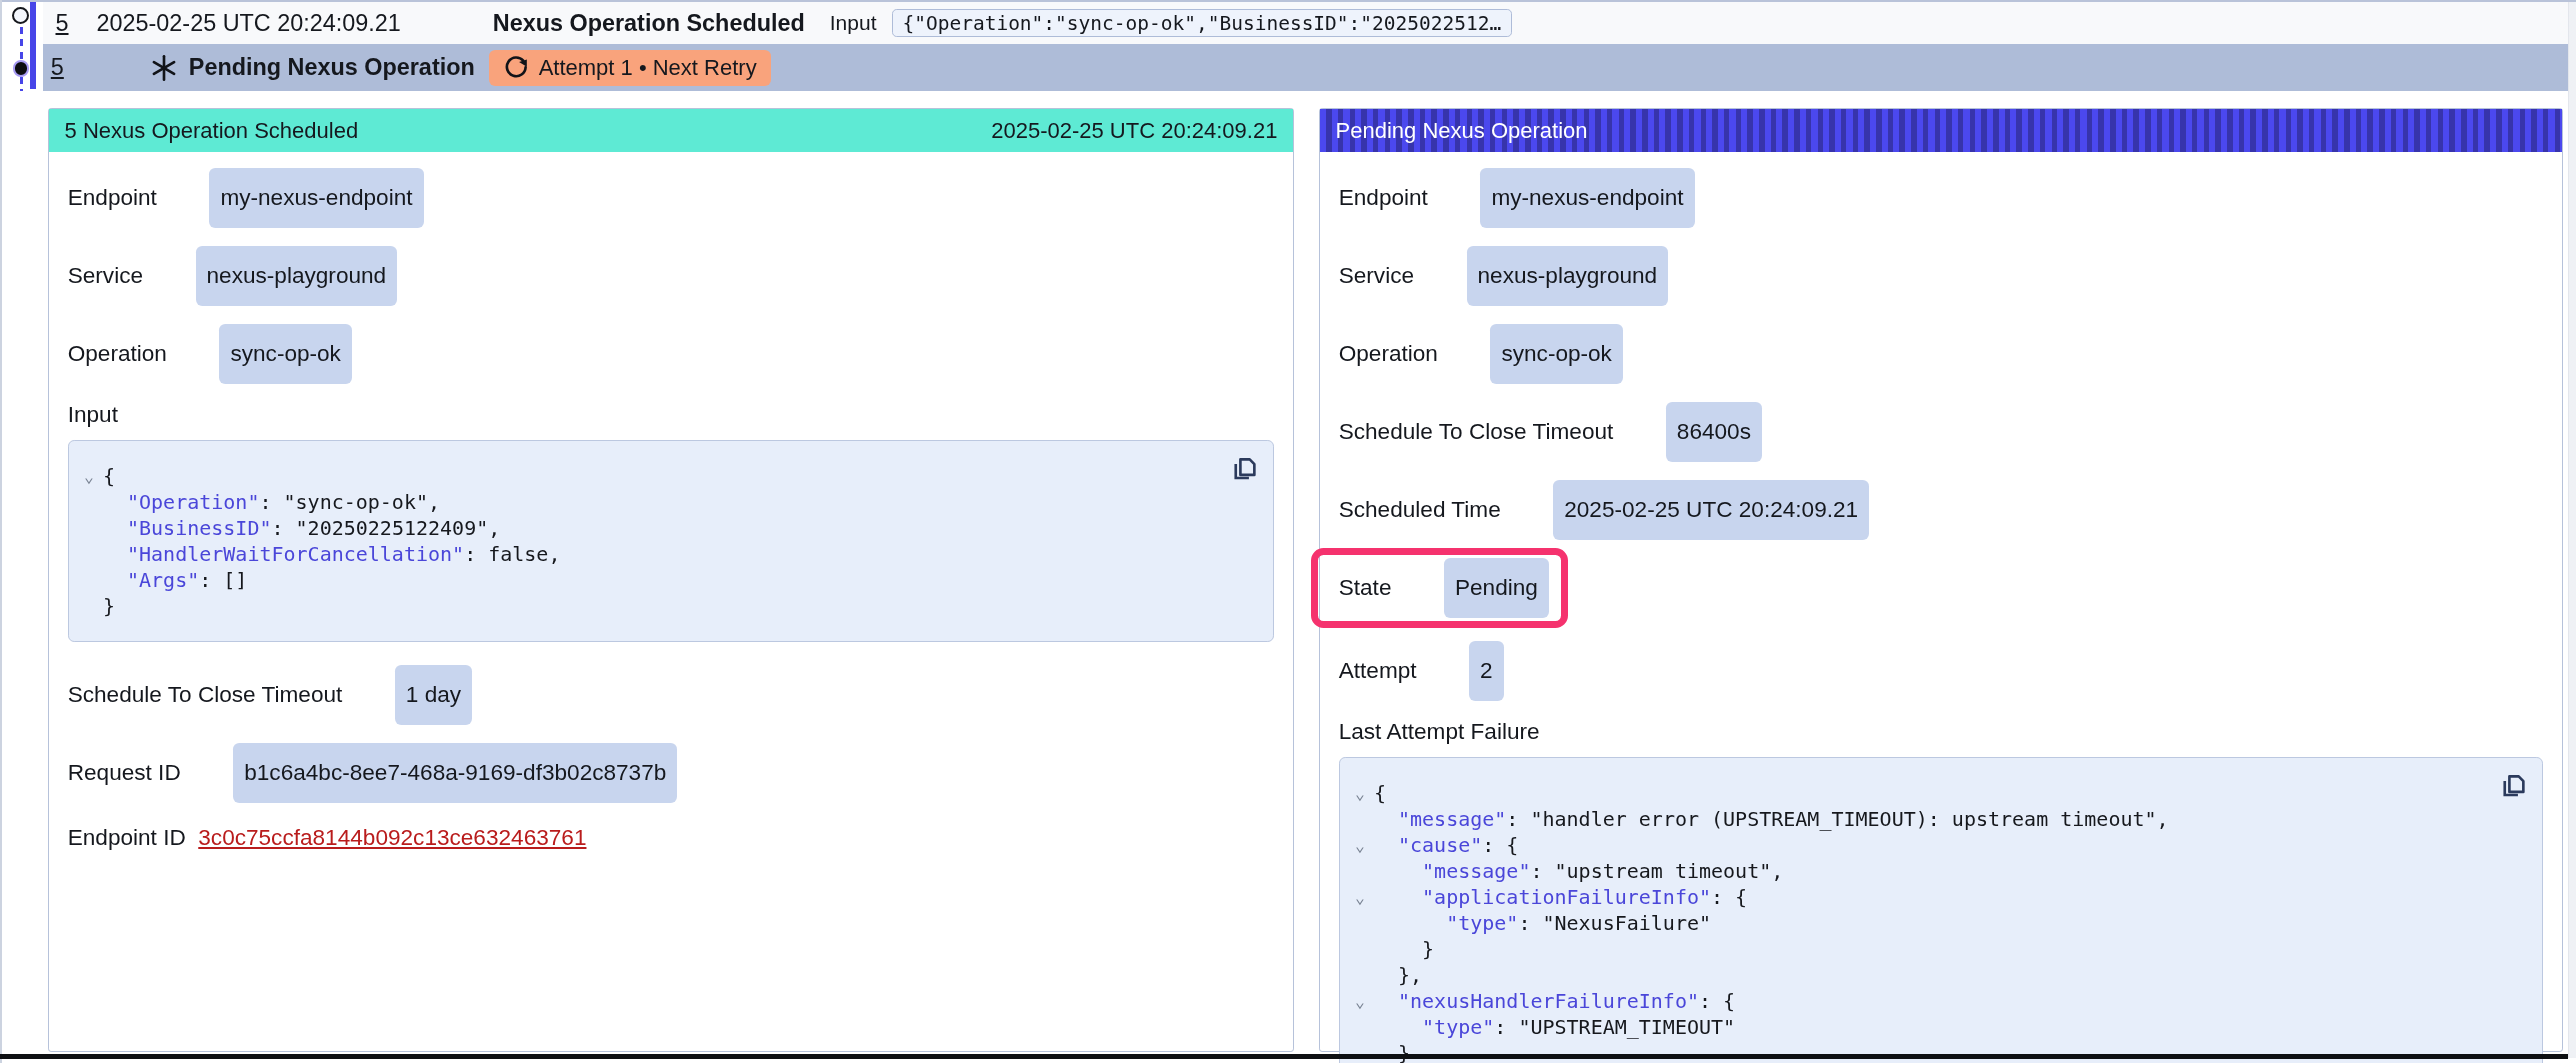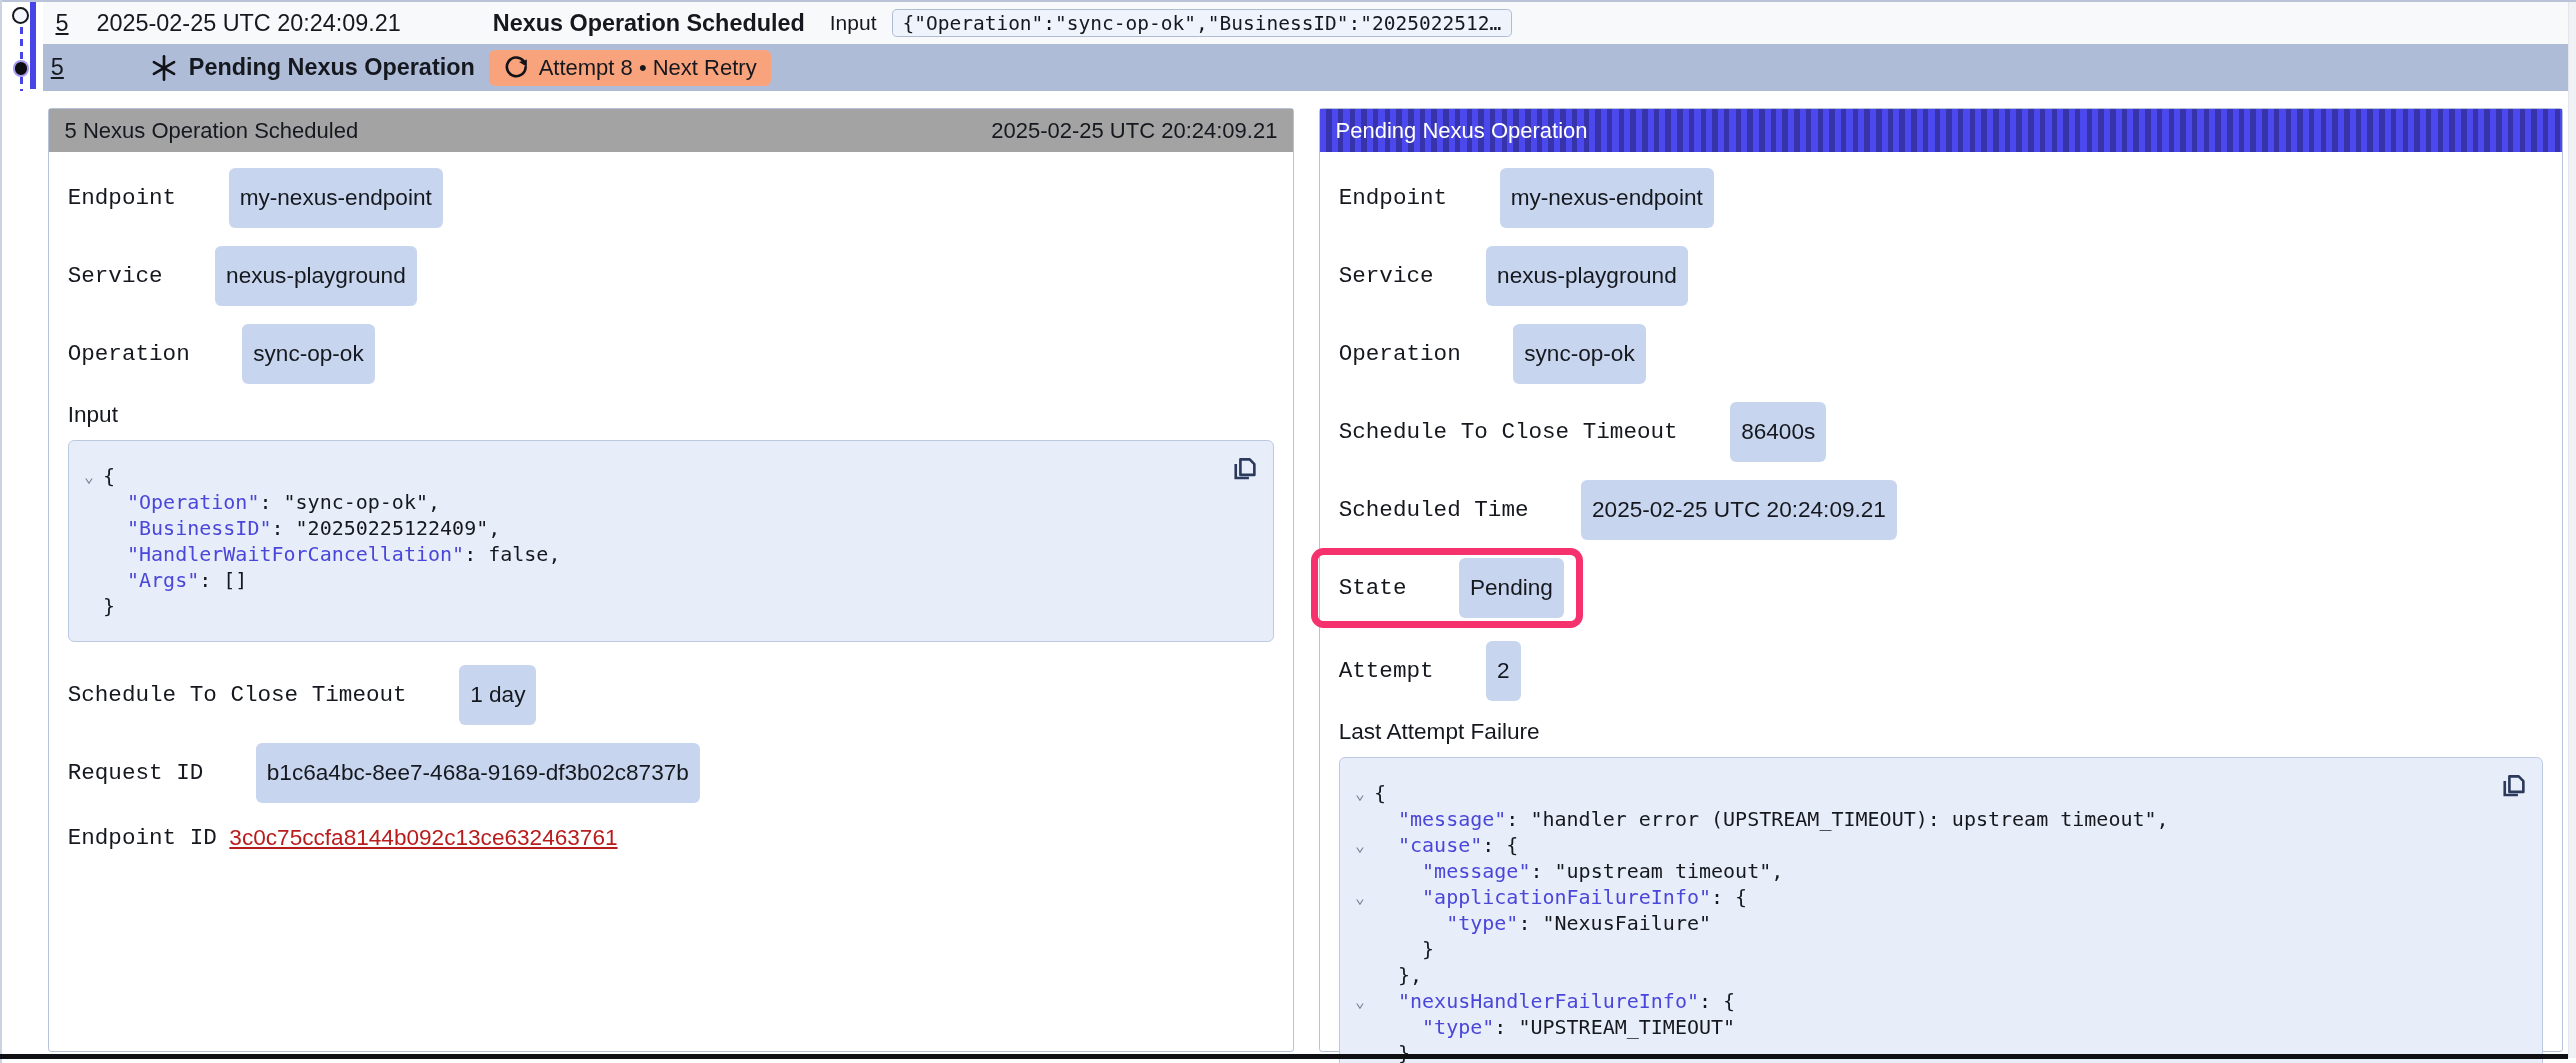--- a/index.html
+++ b/index.html
@@ -27,27 +27,27 @@
   .r2-num{margin-left:7.8px;}
   .asterisk-icon{margin-left:86px;display:flex;}
   .r2-title{margin-left:11px;font-weight:bold;}
   .retry-badge{margin-left:14px;display:flex;align-items:center;gap:9.4px;background:#f9a37c;border-radius:6.2px;padding:0 14px;height:36px;font-size:22px;}
 
   
   .panel{position:absolute;top:108px;height:944px;background:#fff;border:1.6px solid #b6c2da;border-radius:3.1px;box-sizing:border-box;}
   .panel-left{left:48px;width:1246px;}
   .panel-right{left:1319px;width:1244px;}
   .panel-header{height:43px;display:flex;align-items:center;justify-content:space-between;padding:0 15.6px;font-size:22px;}
-  .ph-blue{background:#a3a3a3;color:#20253
+  .ph-blue{background:#5eead4;color:#20253
 2;}
   .ph-striped{background:repeating-linear-gradient(90deg,#4b48ee 0 6.2px,#3734ab 6.2px 11.7px);color:#ffffff;justify-content:flex-start;}
   .panel-body{padding:15.6px 18.7px 0 18.7px;}
 
   .field-row{display:flex;align-items:center;width:max-content;min-height:33px;margin-bottom:18px;font-size:22.6px;position:relative;}
-  .f-label{margin-right:12.5px;white-space:nowrap;font-family:Liberation Mono, monospace;}
+  .f-label{margin-right:12.5px;white-space:nowrap;}
   .badge2{background:#c8d5ee;border-radius:6.2px;padding:17px 11px;white-space:nowrap;margin-left:40px;}
   .f-link{text-decoration:underline;color:#b91c1c;white-space:nowrap;}
   .annotated .ann{position:absolute;left:-28px;top:-10px;right:-18.7px;bottom:-10px;border:7px solid #f5326e;border-radius:12.5px;pointer-events:none;}
   .row-state{margin:12.5px 0 23.4px;text-align:center;}
   .row-blocked-reason{margin-top:25px;}
   .group2{margin-top:22px;}
 
   .section-label{font-size:22.6px;margin:4.7px 0 12.5px;}
 
   
@@ -94,21 +94,21 @@
           <line x1="31" y1="10.5" x2="5" y2="25.5"></line>
         </g>
       </svg>
     </span>
     <span class="r2-title">Pending Nexus Operation</span>
     <span class="retry-badge">
       <svg width="26.5" height="26.5" viewBox="0 0 34 34">
         <path d="M 26 8.5 A 12 12 0 1 0 29 17" fill="none" stroke="#111318" stroke-width="3.4" stroke-linecap="round"></path>
         <polygon points="20.5,8.5 31,8.5 28,17.5" fill="#111318" transform="rotate(-18 26 9)"></polygon>
       </svg>
-      <span>Attempt 8 • Next Retry</span>
+      <span>Attempt 1 • Next Retry</span>
     </span>
   </div>
 
   <div class="panel panel-left">
     <div class="panel-header ph-blue">
       <span>5 Nexus Operation Scheduled</span>
       <span>2025-02-25 UTC 20:24:09.21</span>
     </div>
     <div class="panel-body">
       <div id="lp-fields">

